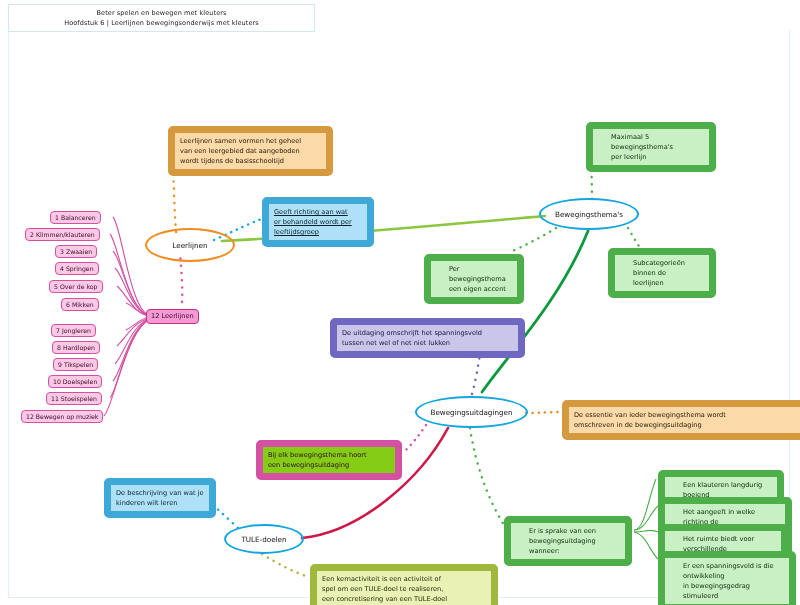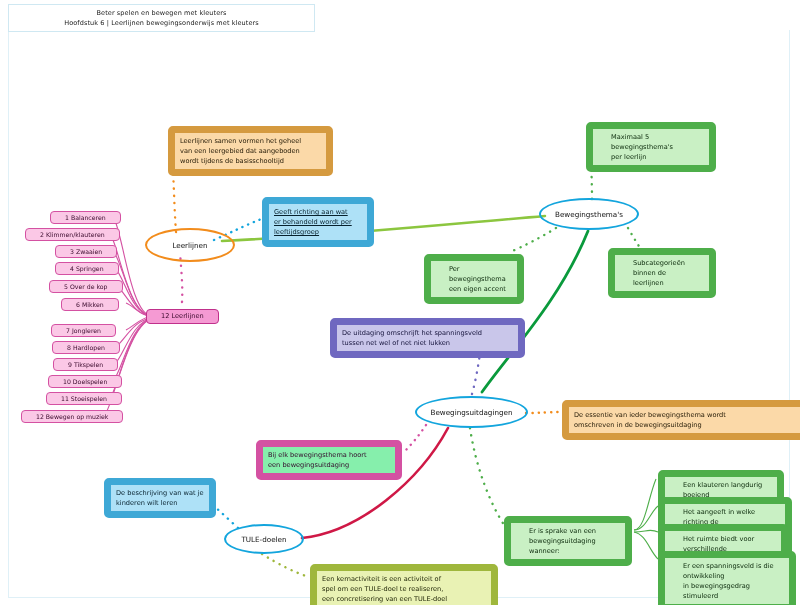--- a/index.html
+++ b/index.html
@@ -24,29 +24,29 @@
   .note{
     position:absolute;box-sizing:border-box;
     border-radius:5px;border:7px solid #0ea5e9;
     padding:3px 5px;font-size:6.6px;line-height:1.52;color:#1d1d1d;
     white-space:pre-line;
   }
   .note.orange{background:#fbd9a8;border-color:#d59a3f;color:#241a06;}
   .note.blue{background:#aee1f7;border-color:#3ea8d6;color:#08222e;}
   .note.green{background:#c9f0c4;border-color:#4eae4a;color:#0b2a0b;padding-left:18px;}
   .note.purple{background:#c9c6ea;border-color:#6f68c0;color:#14123a;margin-left:40px;}
-  .note.pink{background:#86efac;border-color:#d451a2;color:#33082a;}
+  .note.pink{background:#84cc16;border-color:#d451a2;color:#33082a;}
   .note.yellow{background:#e9f2b4;border-color:#9fb73c;color:#23290a;}
 
   
   .leaf{
     position:absolute;box-sizing:border-box;height:13px;
     border:1px solid #d451a2;border-radius:4px;background:#fbc8e6;
     font-size:6.2px;color:#3a0a2c;line-height:11px;text-align:center;
-    padding:0 14px;white-space:nowrap;
+    padding:0 4px;white-space:nowrap;
   }
   .leaf.strong{background:#f59ad3;border-color:#c0308b;font-size:6.6px;height:15px;line-height:13px;}
 
   
   .hub{
     position:absolute;display:flex;align-items:center;justify-content:center;
     font-size:7.2px;color:#111;white-space:nowrap;
   }
   .hub .hub-label{position:relative;z-index:2;}
   .hub .ring{position:absolute;left:0;top:0;width:100%;height:100%;border-radius:50%;box-sizing:border-box;}

